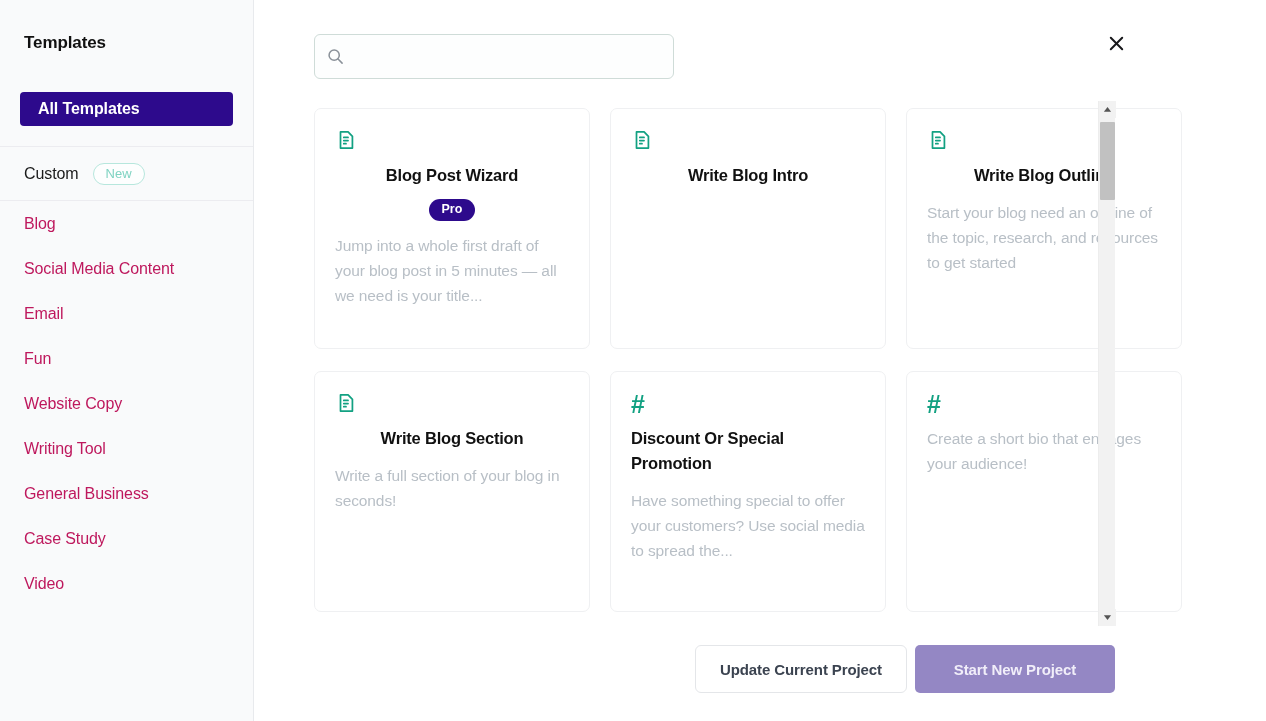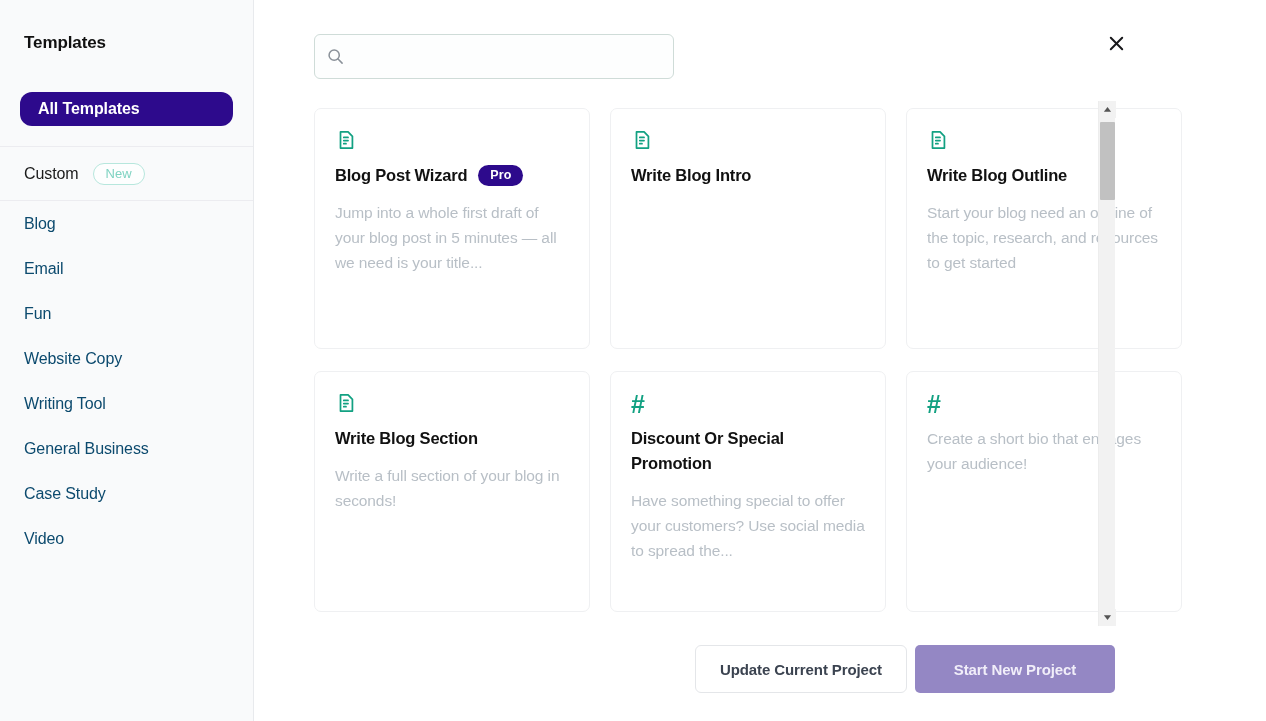--- a/index.html
+++ b/index.html
@@ -46,21 +46,21 @@
   .all-templates-wrap {
     padding: 0 20px;
     margin-top: 39px;
   }
 
   .all-templates {
     background: #2d0a8c;
     color: #ffffff;
     font-size: 16px;
     font-weight: 700;
-    border-radius: 12px;
+    border-radius: 4px;
     height: 34px;
     line-height: 34px;
     padding-left: 18px;
     letter-spacing: -0.1px;
     cursor: pointer;
     user-select: none;
   }
 
   .divider {
     height: 1px;
@@ -98,21 +98,21 @@
   }
 
   .nav-list { padding-top: 0; }
 
   .nav-item {
     height: 45px;
     display: flex;
     align-items: center;
     padding-left: 24px;
     font-size: 16px;
-    color: #0c4a6e;
+    color: #be185d;
     letter-spacing: -0.1px;
     cursor: pointer;
   }
 
   
   .main {
     position: relative;
     flex: 1 1 auto;
     height: 721px;
     background: #ffffff;
@@ -214,20 +214,21 @@
     line-height: 24px;
     font-family: "Liberation Sans", sans-serif;
   }
 
   .card-head {
     display: flex;
     align-items: center;
     gap: 11px;
     flex-wrap: wrap;
     margin-bottom: 12px;
+    flex-direction: column;
   }
 
   .card-title {
     font-size: 16.5px;
     font-weight: 700;
     color: #111111;
     letter-spacing: -0.2px;
     line-height: 25px;
   }
 
@@ -335,20 +336,21 @@
 
     <div class="custom-row">
       <span class="custom-label">Custom</span>
       <span class="badge-new">New</span>
     </div>
 
     <div class="divider"></div>
 
     <nav class="nav-list">
       <div class="nav-item">Blog</div>
+      <div class="nav-item">Social Media Content</div>
       <div class="nav-item">Email</div>
       <div class="nav-item">Fun</div>
       <div class="nav-item">Website Copy</div>
       <div class="nav-item">Writing Tool</div>
       <div class="nav-item">General Business</div>
       <div class="nav-item">Case Study</div>
       <div class="nav-item">Video</div>
     </nav>
   </aside>
 

